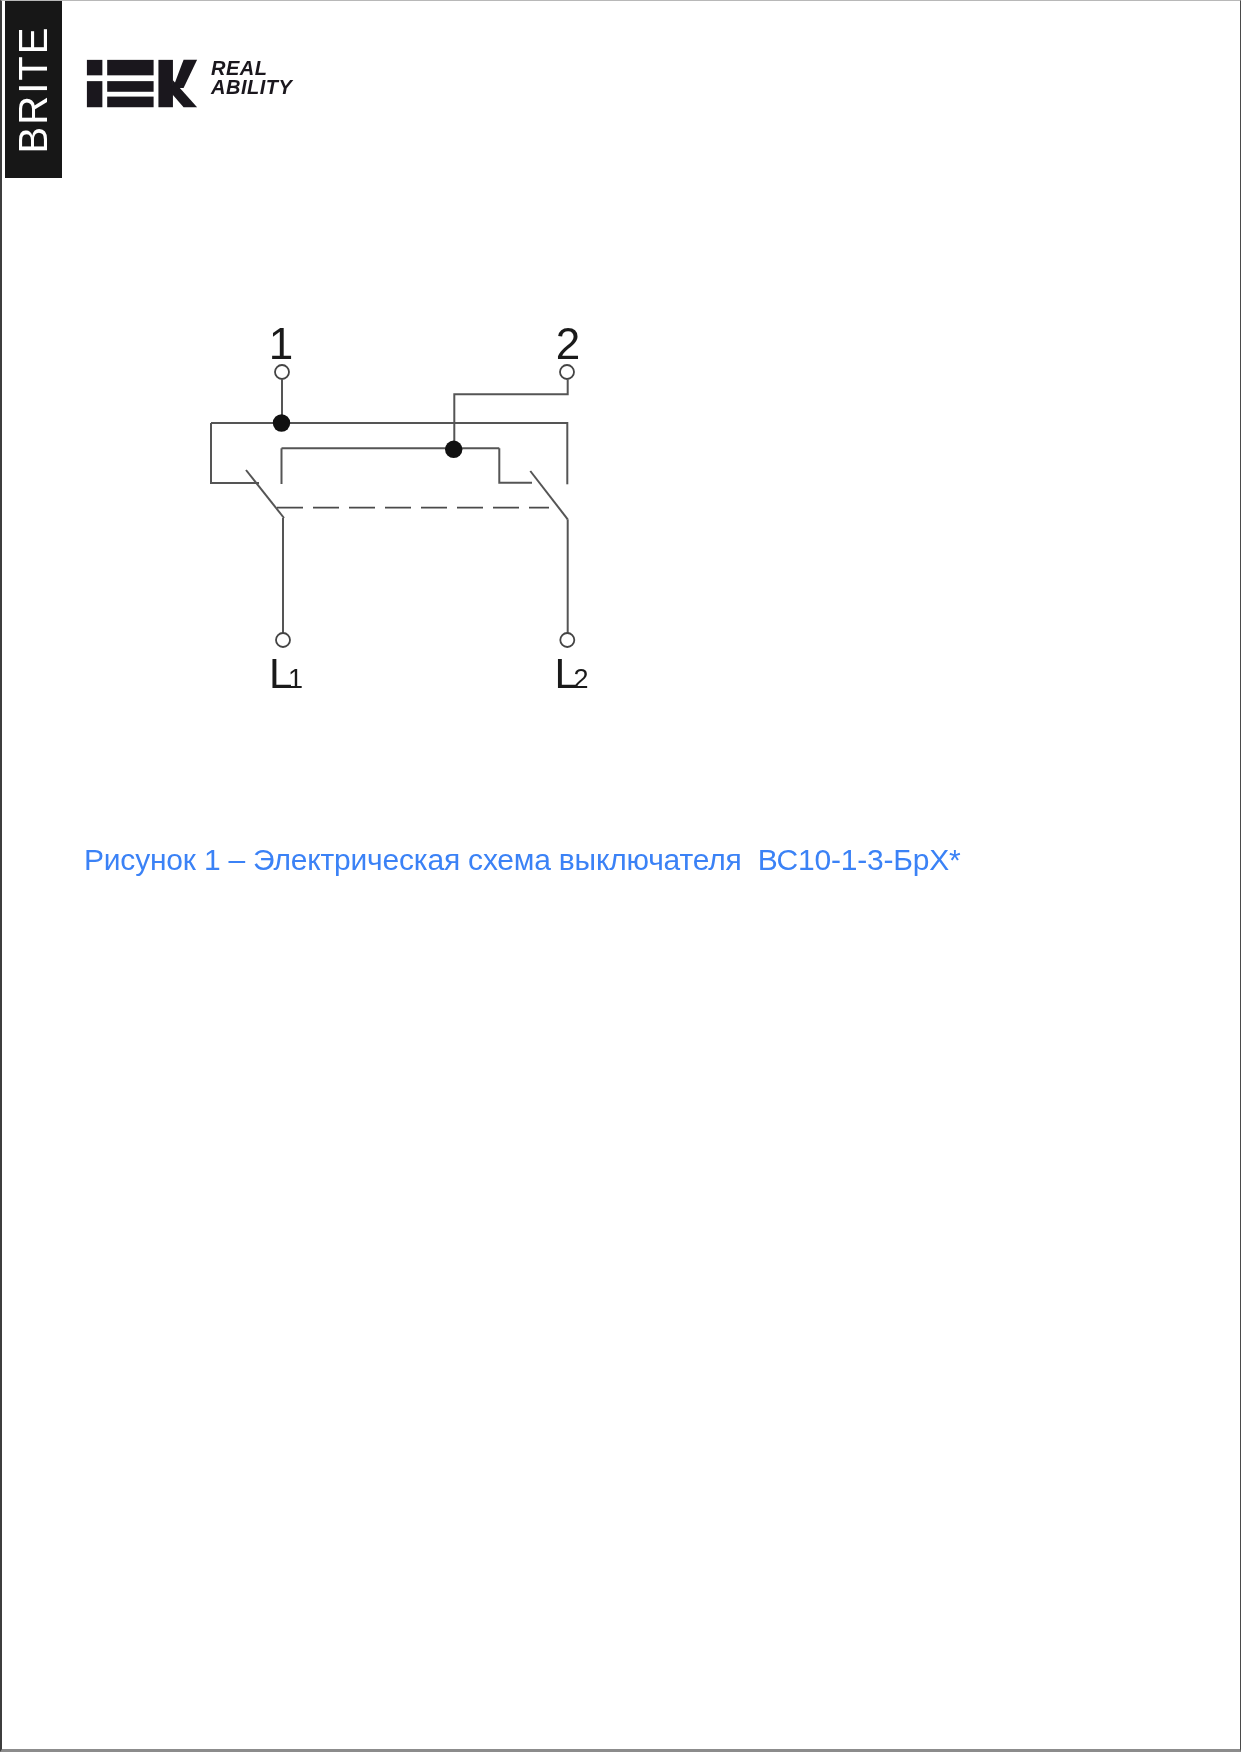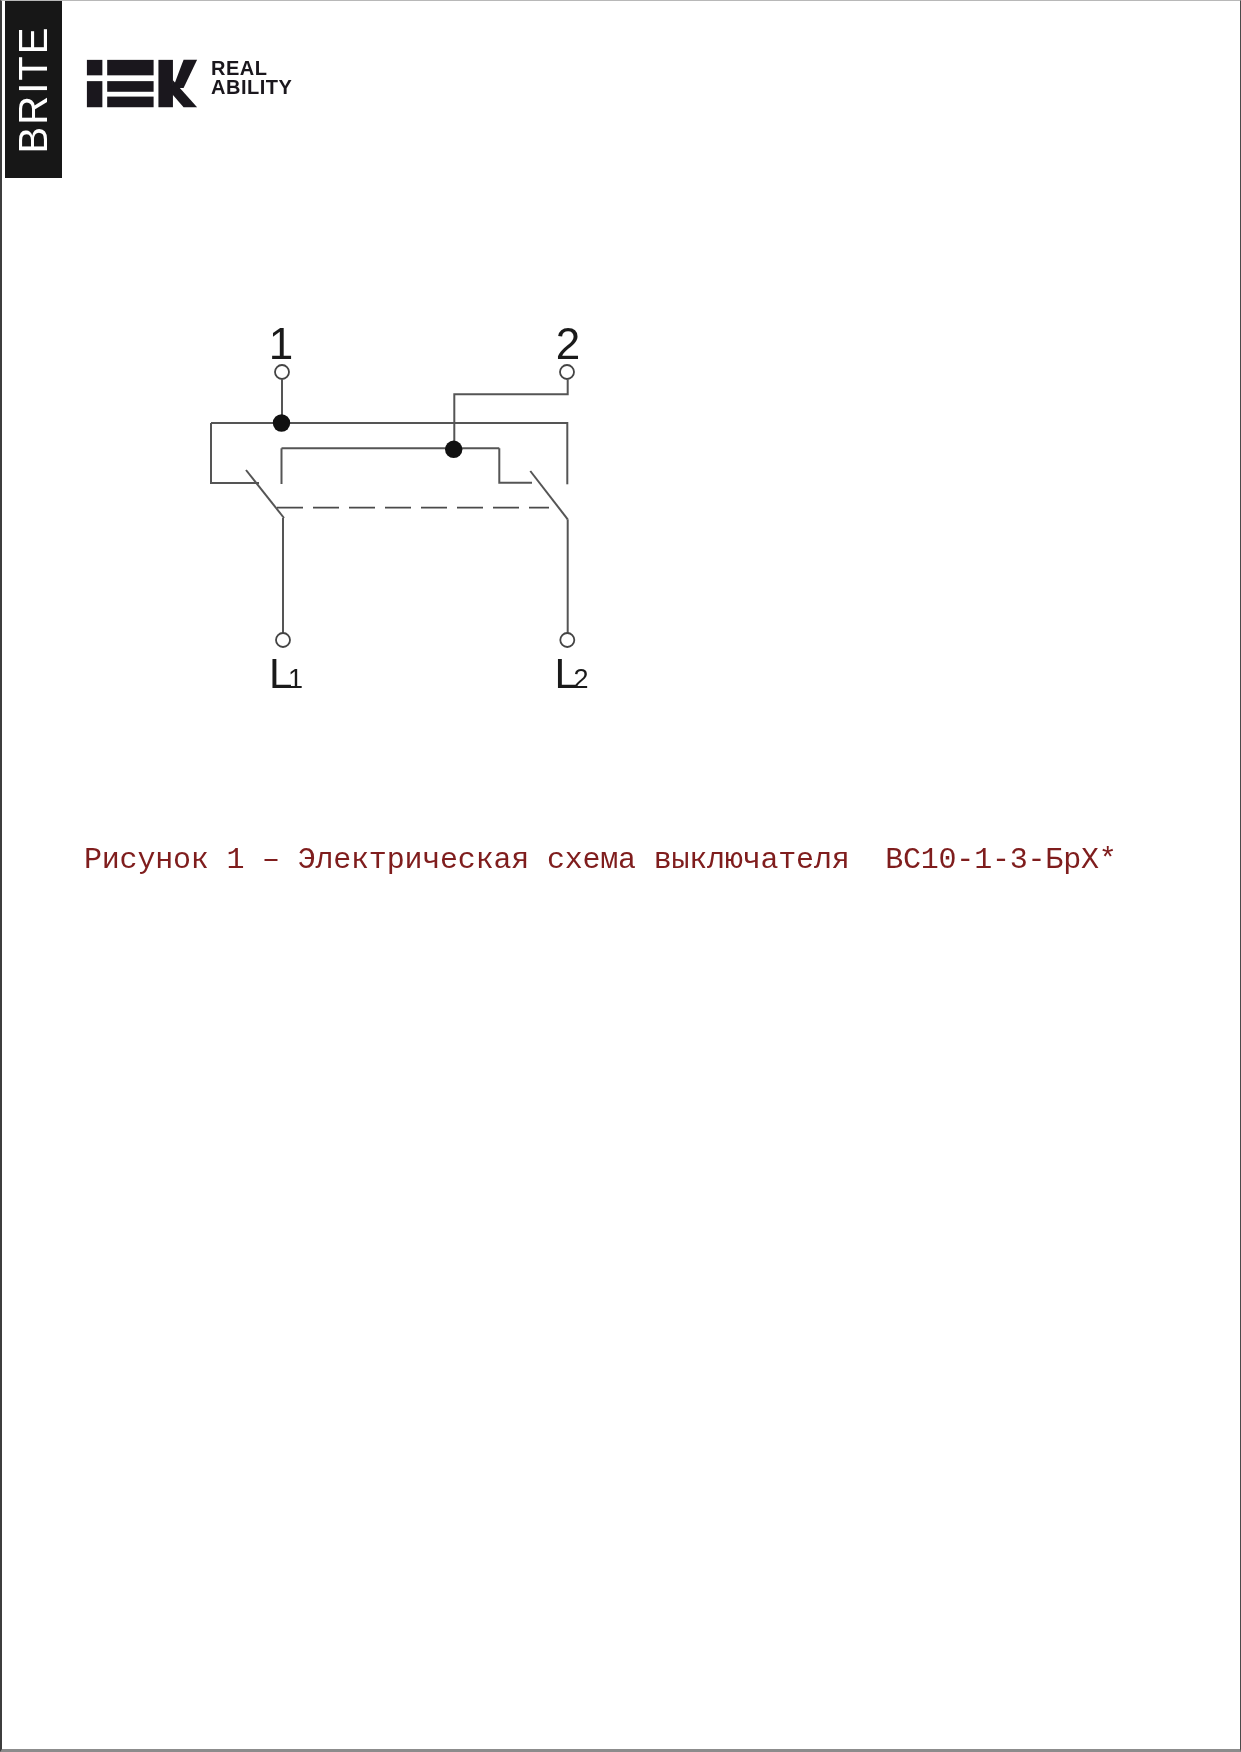--- a/index.html
+++ b/index.html
@@ -28,36 +28,37 @@
     font-size:40px;
     letter-spacing:2px;
     font-weight:400;
     white-space:nowrap;
   }
   .iek-logo{position:absolute;left:80px;top:55px;width:120px;height:58px;}
   .tagline{
     position:absolute;left:209px;top:58px;
     color:#1a171d;font-weight:700;font-size:20px;line-height:19px;
     letter-spacing:0.5px;
+    font-style:italic;
   }
   
   .circuit{position:absolute;left:150px;top:290px;width:500px;height:420px;}
   .wire{stroke:#555555;stroke-width:2;fill:none;}
   .wire-dashed{stroke:#4a4a4a;stroke-width:1.8;fill:none;stroke-dasharray:26 10;}
   .terminal{fill:#ffffff;stroke:#444444;stroke-width:1.8;}
   .junction{fill:#111111;stroke:none;}
   .lbl{fill:#1a1a1a;font-family:"Liberation Sans",sans-serif;}
   .lbl-big{font-size:44px;}
   .lbl-L{font-size:42px;}
   .lbl-sub{font-size:27px;}
   
   .caption{
     position:absolute;left:82px;top:842px;
-    font-size:30px;color:#7f1d1d;
-    white-space:pre;letter-spacing:-0.2px;font-family:Liberation Mono, monospace;
+    font-size:30px;color:#3b82f6;
+    white-space:pre;letter-spacing:-0.2px;
   }
 </style>
 </head>
 <body>
 
 <div class="page">
 
   <div class="brite-bar">
     <span>BRITE</span>
   </div>

